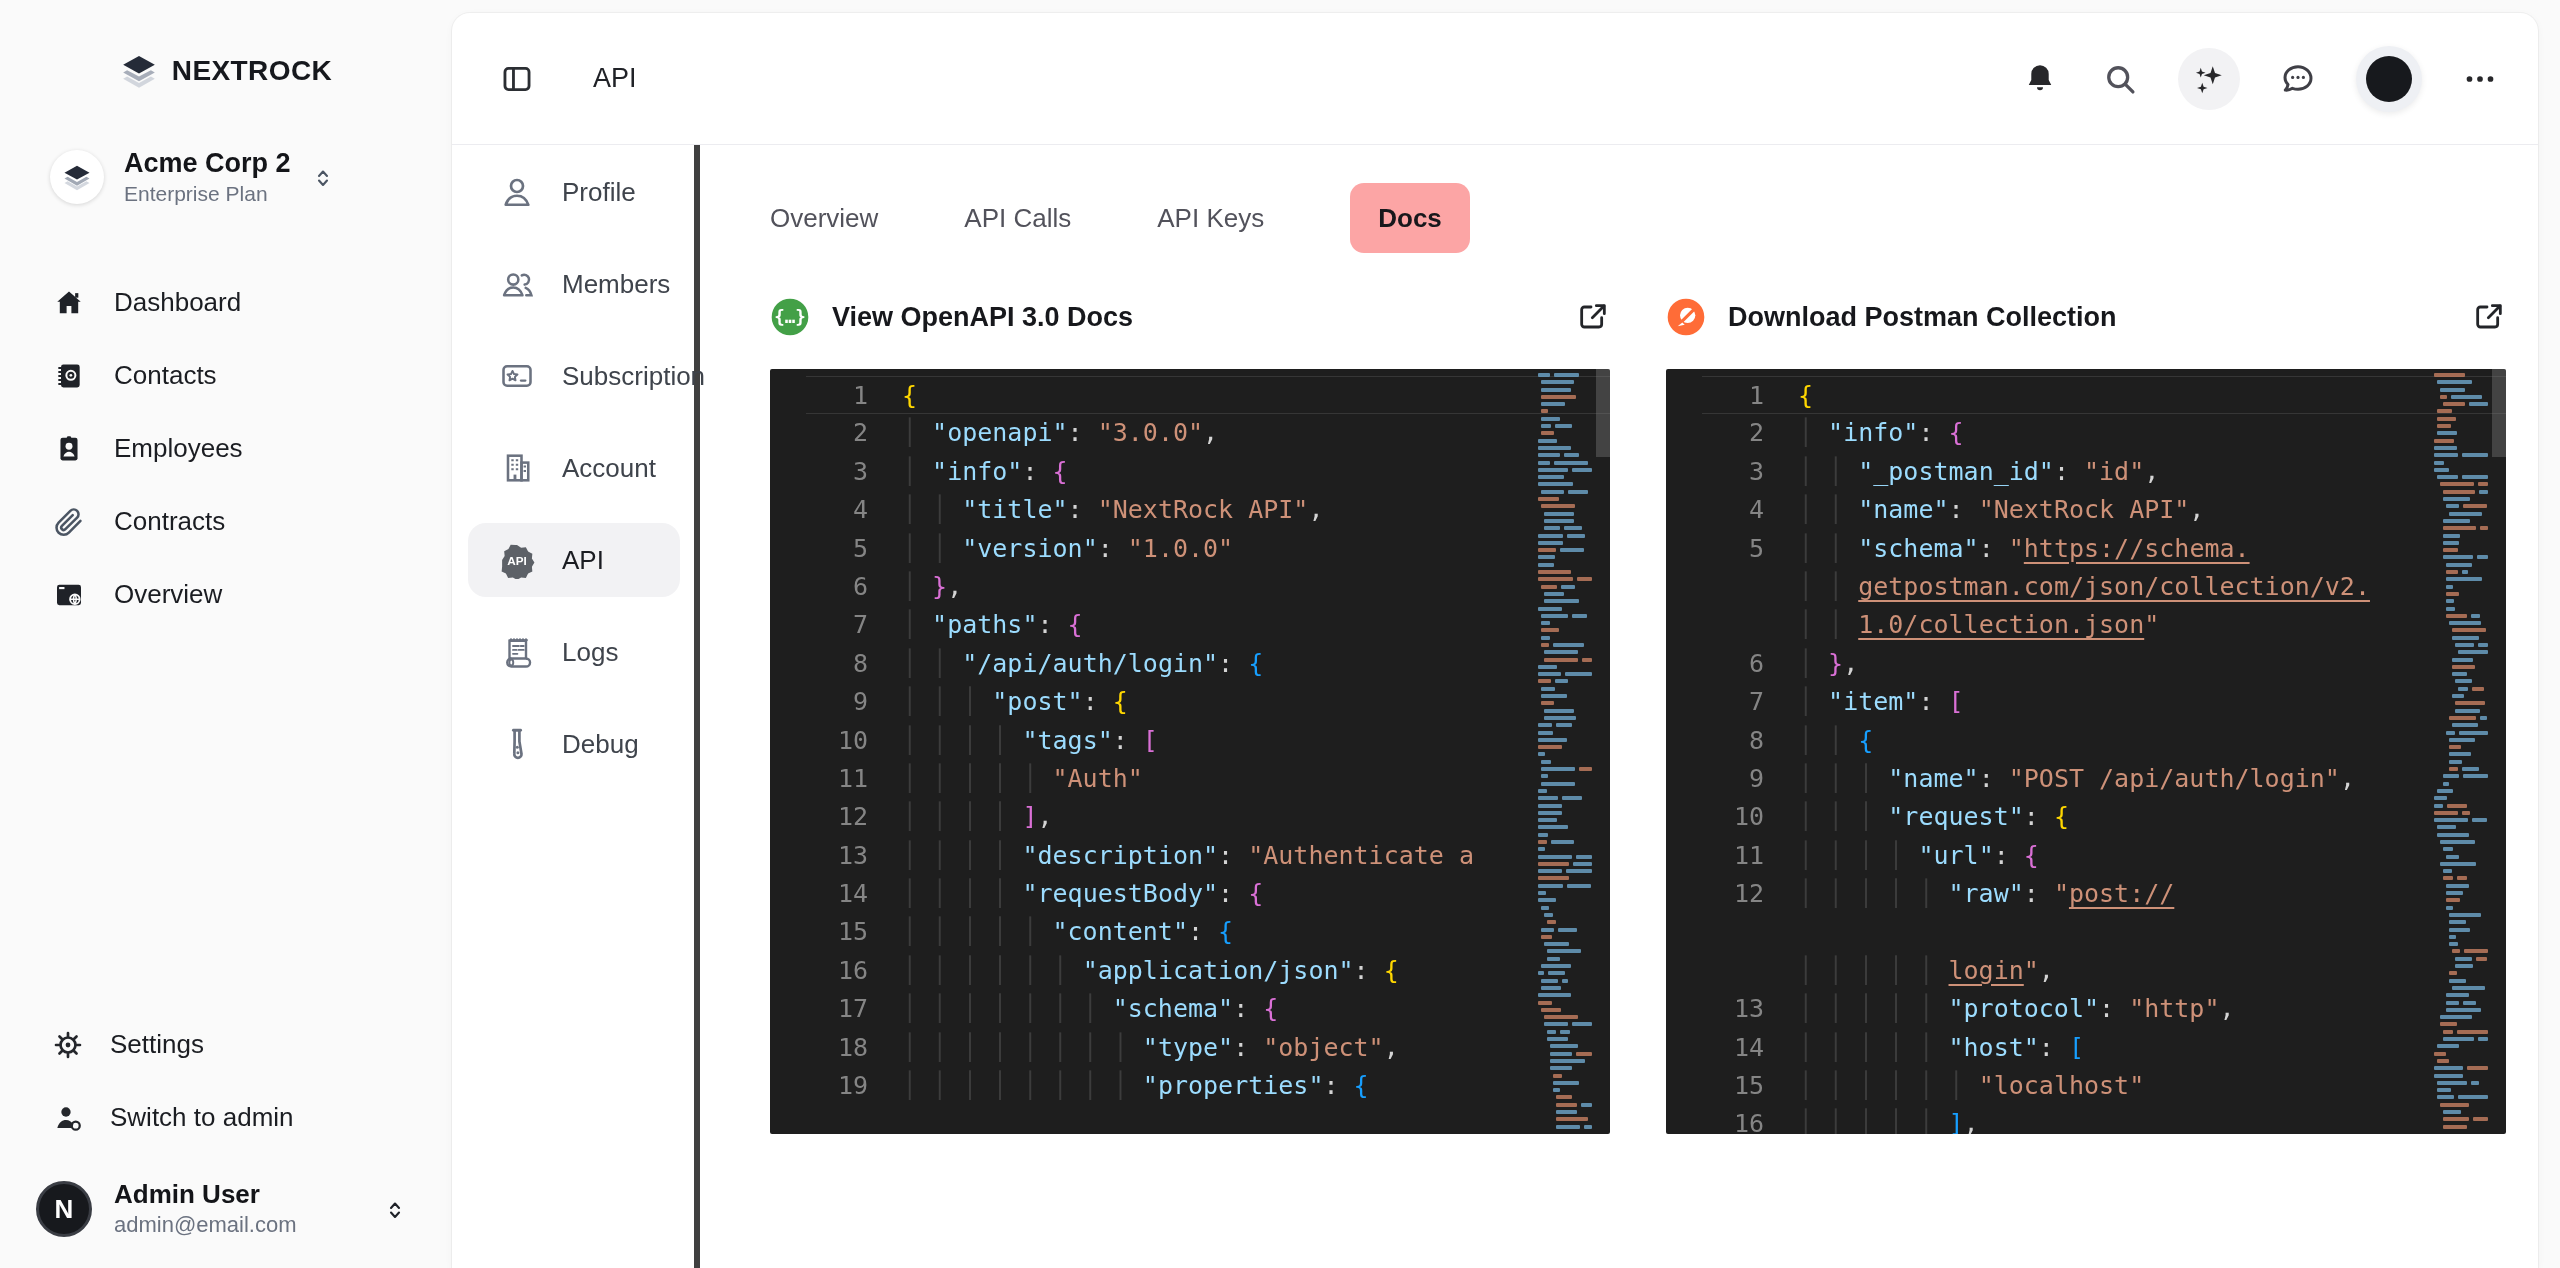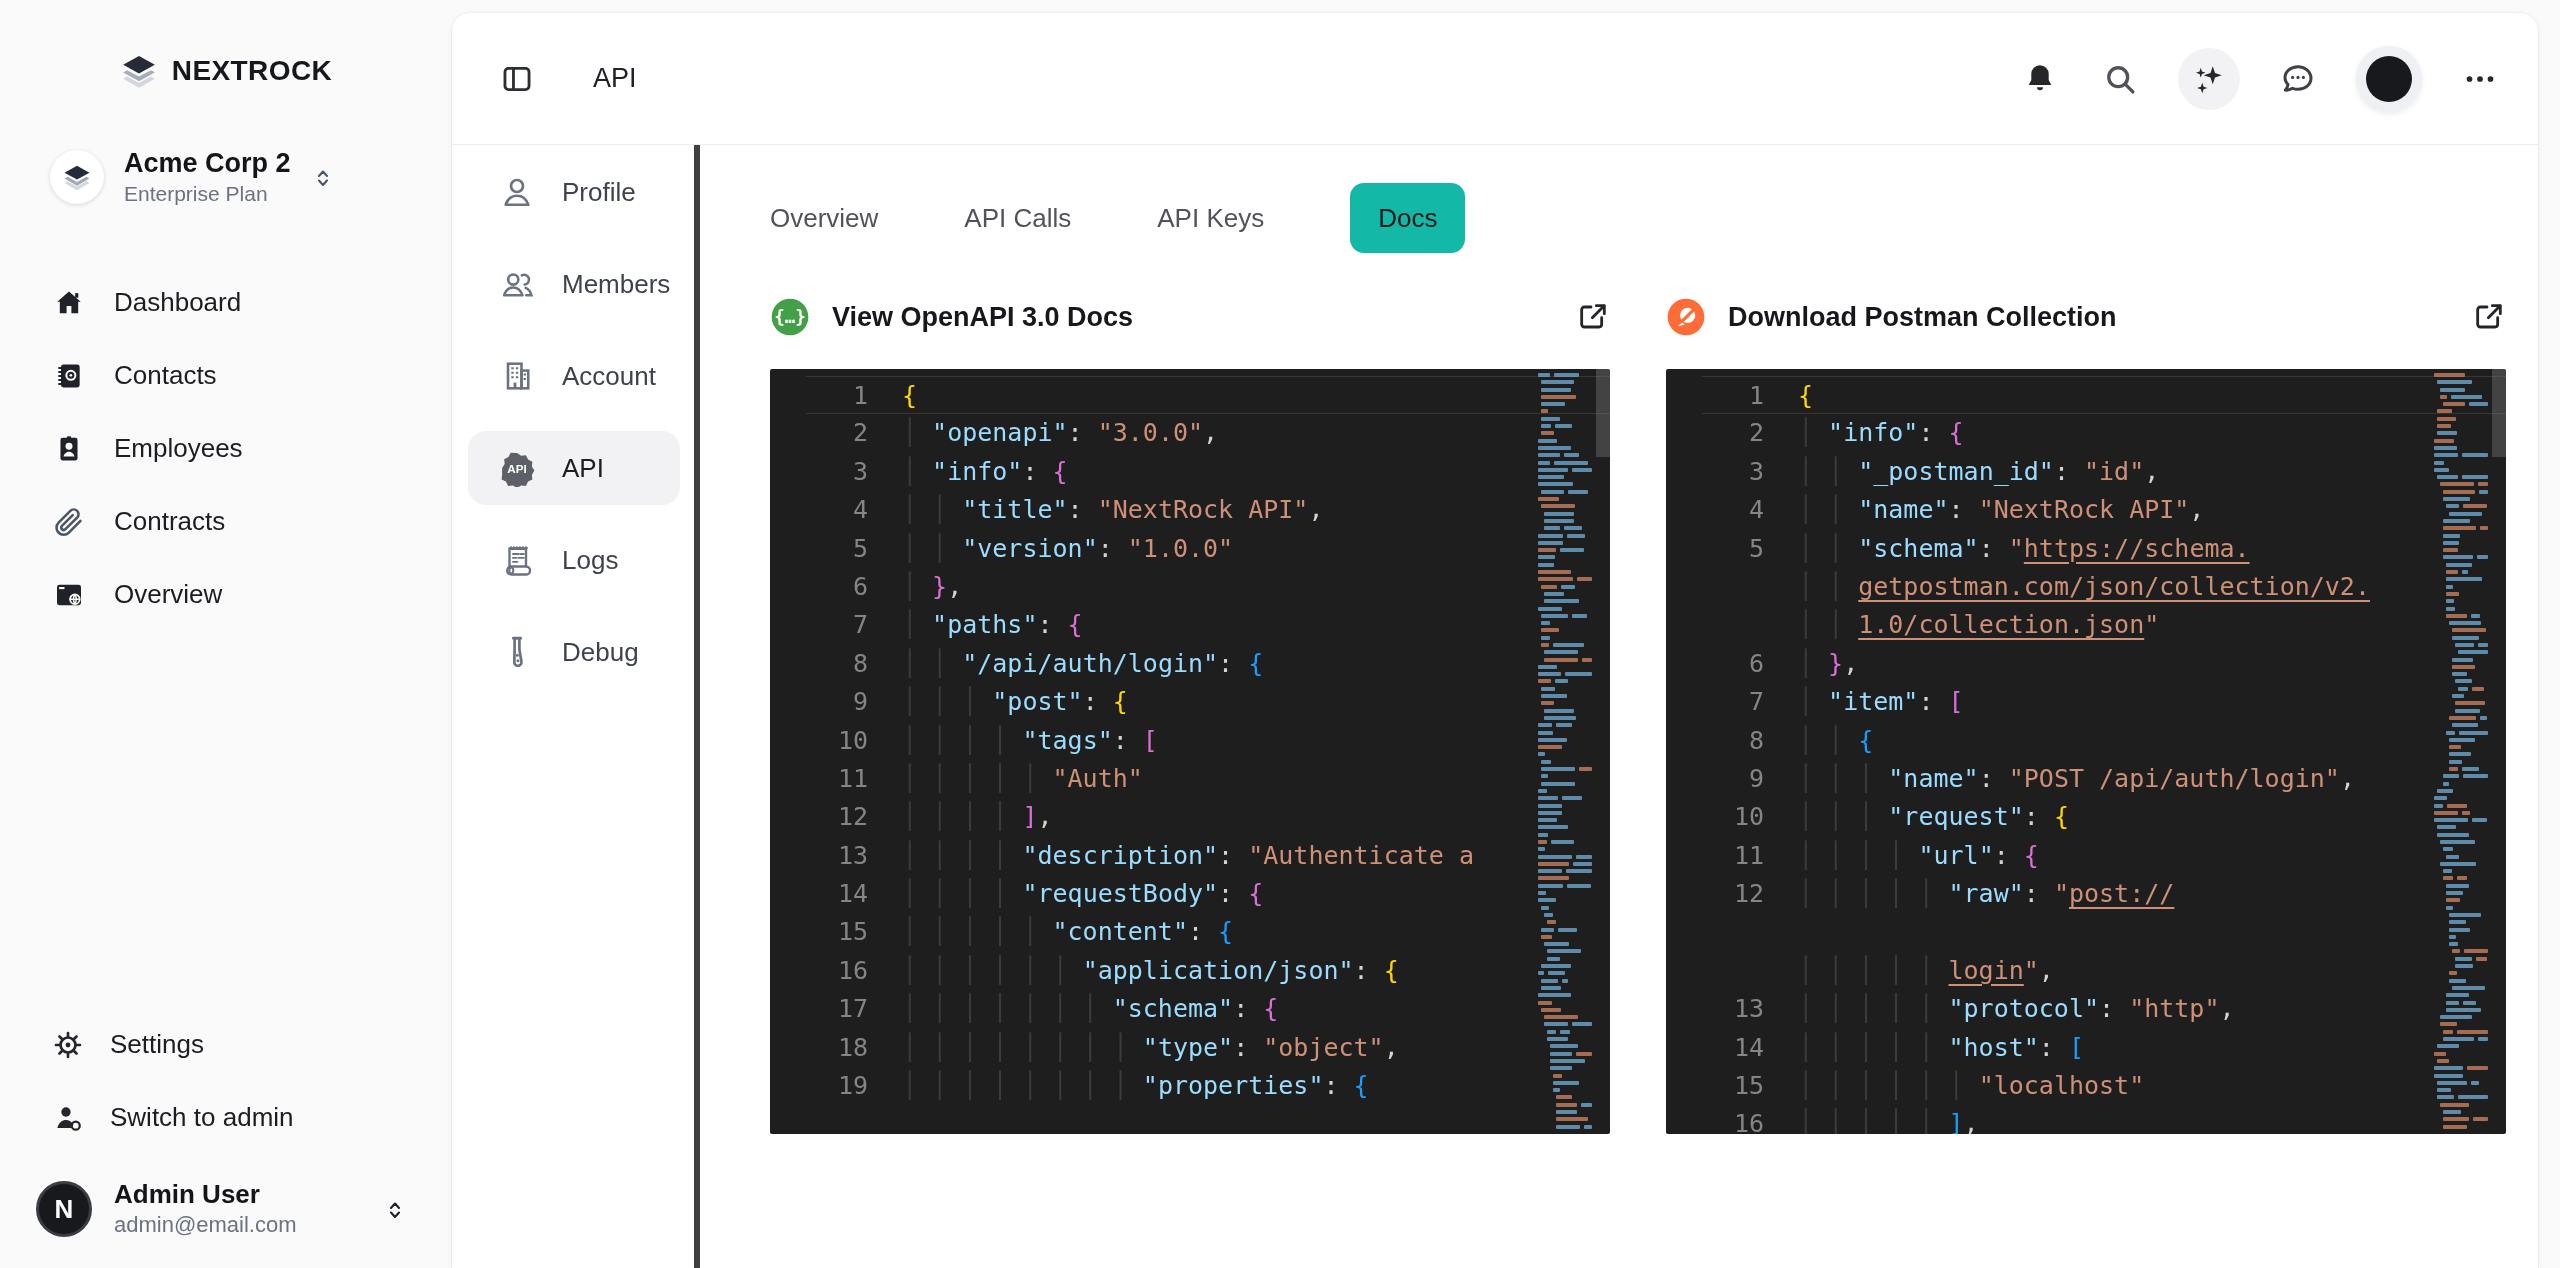--- a/index.html
+++ b/index.html
@@ -64,22 +64,22 @@
   .sn-item.sel { background:#f2f2f4; }
   .sn-item .sico { width:38px; height:38px; flex:none; color:#6b7280;
     display:flex; align-items:center; justify-content:center; }
   .sn-label { font-size:26px; color:#3f444c; }
   .sn-item.sel .sn-label { color:#1b1d22; }
 
   
   .pane { flex:1; min-width:0; padding:38px 32px 0 70px; }
   .tabs { display:flex; align-items:center; gap:86px; height:70px; }
   .tab { font-size:26px; color:#52525b; font-weight:500; cursor:pointer; }
-  .tab.sel { background:#14b8a6; border-radius:14px; padding:0 28px; height:70px;
-    display:flex; align-items:center; color:#17181c; font-weight:400; }
+  .tab.sel { background:#fca5a5; border-radius:14px; padding:0 28px; height:70px;
+    display:flex; align-items:center; color:#17181c; font-weight:700; }
   .docs-grid { display:flex; gap:56px; margin-top:44px; }
   .doc-col { flex:1; min-width:0; }
   .doc-header { height:40px; display:flex; align-items:center; gap:22px; margin-bottom:32px; }
   .doc-title { font-size:27px; font-weight:600; color:#17181c; }
   .doc-ext { margin-left:auto; width:34px; height:34px; color:#232529;
     display:flex; align-items:center; justify-content:center; cursor:pointer; }
 
   
   .editor { height:765px; background:var(--ed-bg,#1e1e1e); position:relative; overflow:hidden;
     font-family:"DejaVu Sans Mono", monospace; font-size:25px; line-height:38.4px;
@@ -305,20 +305,30 @@
               <circle cx="9.5" cy="9" r="3.4" stroke="currentColor" stroke-width="1.7"></circle>
               <path d="M3.4 19.5c1.2-3.7 3.8-5.2 6.1-5.2s4.9 1.5 6.1 5.2z" stroke="currentColor" stroke-width="1.7" stroke-linejoin="round"></path>
               <path d="M15.2 6.2a3.3 3.3 0 1 1 1.9 6.2M17.8 14.6c1.8.7 3.1 2.2 3.8 4.9h-3.4" stroke="currentColor" stroke-width="1.7" stroke-linecap="round"></path>
             </svg>
           </span>
           <span class="sn-label">Members</span>
         </div>
         <div class="sn-item">
           <span class="sico">
             <svg width="36" height="36" viewBox="0 0 24 24" fill="none" xmlns="http://www.w3.org/2000/svg">
+              <rect x="3" y="5.5" width="18" height="13" rx="2.4" stroke="currentColor" stroke-width="1.7"></rect>
+              <path d="M9 8.6l1 2.1 2.3.3-1.7 1.6.4 2.3-2-1.1-2 1.1.4-2.3-1.7-1.6 2.3-.3z" stroke="currentColor" stroke-width="1.3" stroke-linejoin="round"></path>
+              <path d="M14.6 15h3" stroke="currentColor" stroke-width="1.5" stroke-linecap="round"></path>
+            </svg>
+          </span>
+          <span class="sn-label">Subscription</span>
+        </div>
+        <div class="sn-item">
+          <span class="sico">
+            <svg width="36" height="36" viewBox="0 0 24 24" fill="none" xmlns="http://www.w3.org/2000/svg">
               <rect x="6" y="3.8" width="9" height="16.4" stroke="currentColor" stroke-width="1.7"></rect>
               <rect x="15" y="8.4" width="4.5" height="11.8" stroke="currentColor" stroke-width="1.7"></rect>
               <path d="M8.2 6.8h1.6M11.2 6.8h1.6M8.2 9.8h1.6M11.2 9.8h1.6M8.2 12.8h1.6M11.2 12.8h1.6M16.4 11h1.6M16.4 14h1.6" stroke="currentColor" stroke-width="1.3"></path>
               <rect x="9.7" y="16.4" width="1.9" height="3.8" fill="currentColor"></rect>
             </svg>
           </span>
           <span class="sn-label">Account</span>
         </div>
         <div class="sn-item sel">
           <span class="sico">

